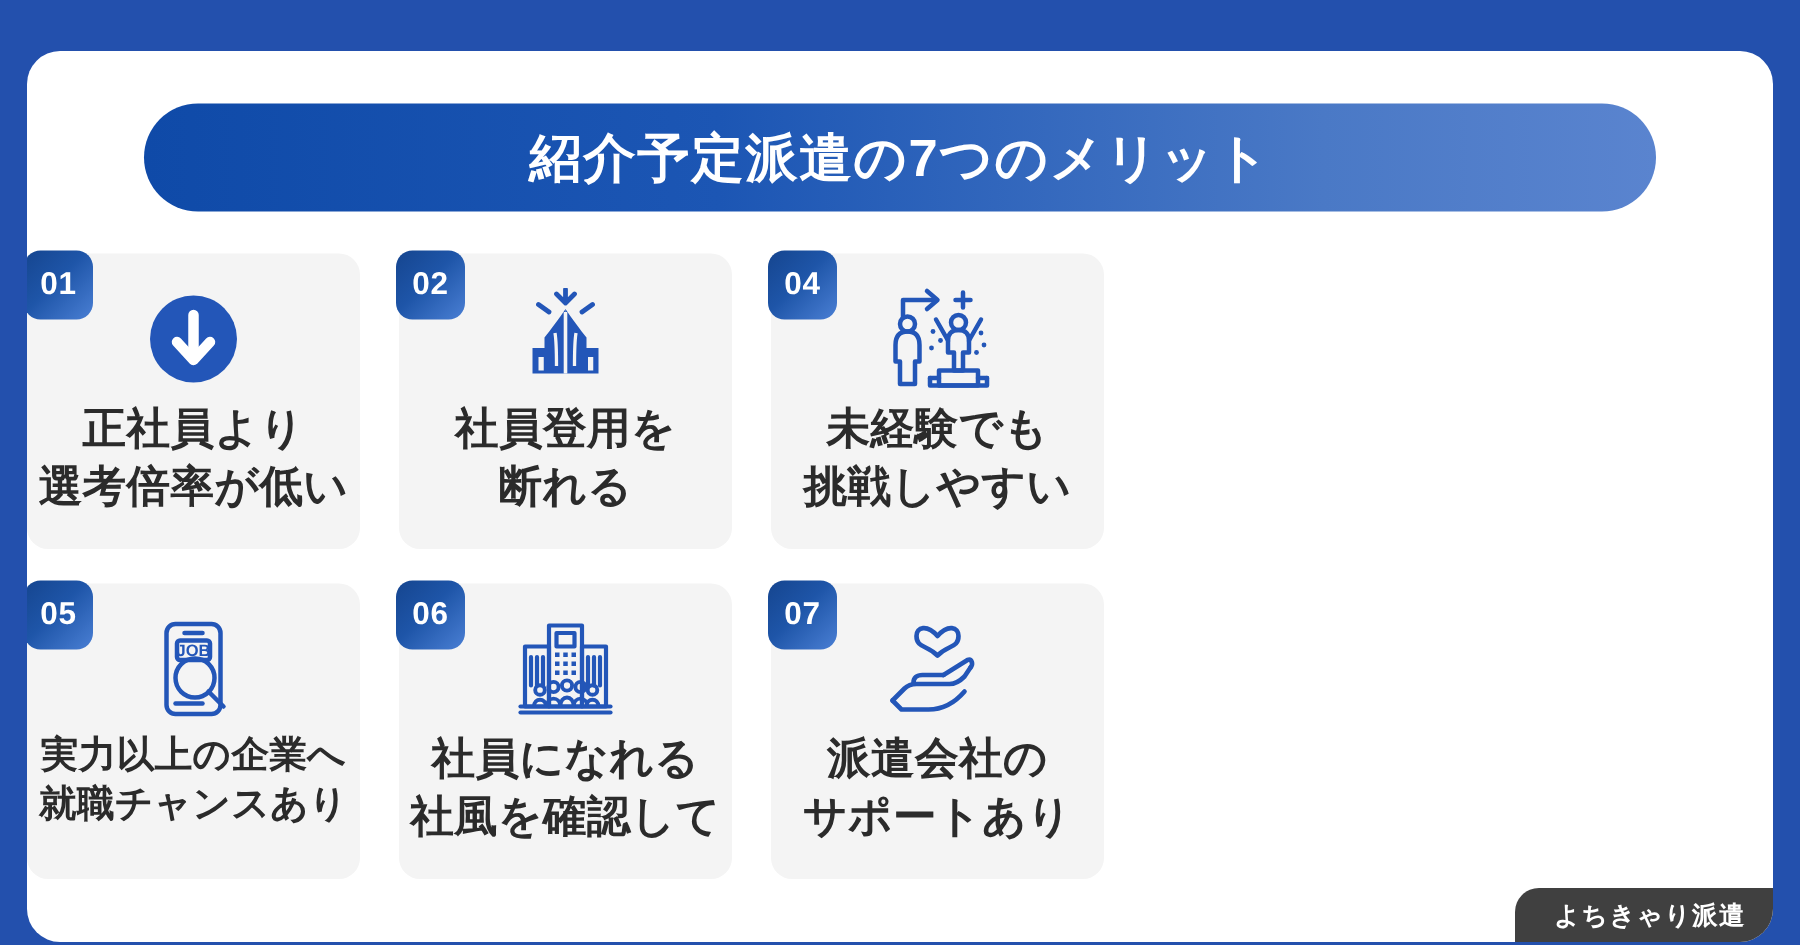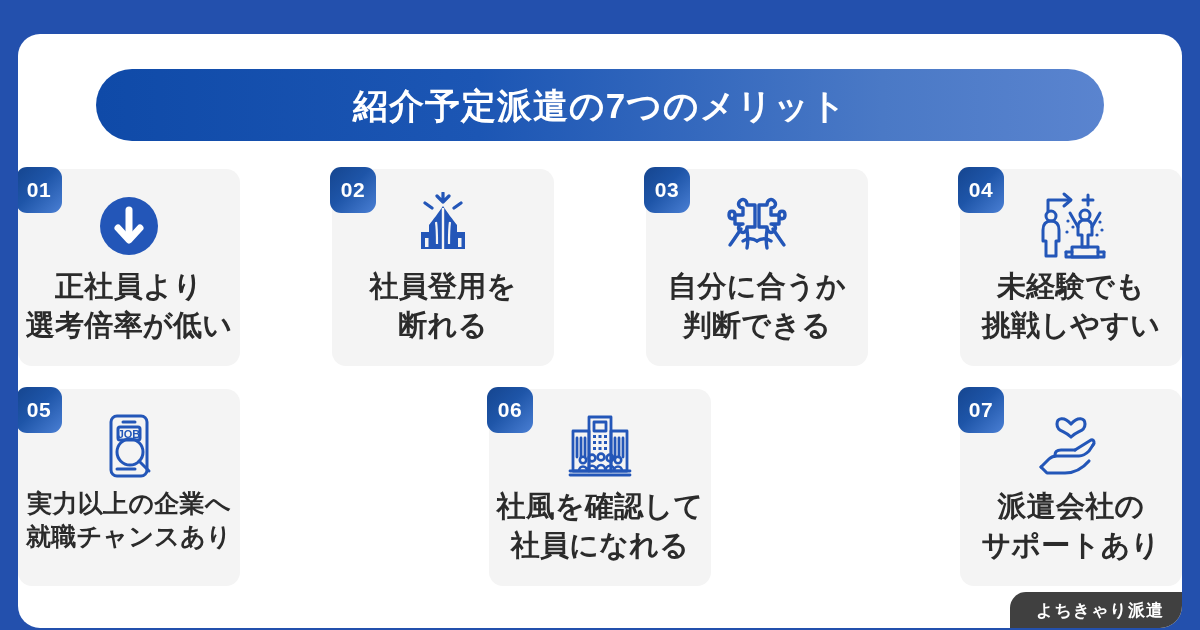--- a/index.html
+++ b/index.html
@@ -34,21 +34,22 @@
     font-weight:bold;
     letter-spacing:1px;
     white-space:nowrap;
     line-height:1;
   }
   
   .row{
     position:absolute;
     left:0;width:1164px;
     display:flex;
-    justify-content:space-between;
+    justify-content:flex-start;
+    gap:26px;
   }
   #row-top{top:135px;}
   #row-bottom{top:355px;}
   .card{
     position:relative;
     width:222px;height:197px;
     background:#f4f4f4;
     border-radius:14px;
     display:flex;
     flex-direction:column;
@@ -141,48 +142,20 @@
           <rect x="22" y="46" width="3.5" height="9" fill="#f4f4f4"></rect>
           <rect x="55" y="46" width="3.5" height="9" fill="#f4f4f4"></rect>
         </svg>
       </div>
       <div class="label">
         <span>社員登用を</span>
         <span>断れる</span>
       </div>
     </div>
 
-    <div class="card">
-      <div class="badge">03</div>
-      <div class="icon-wrap">
-        <svg width="80" height="70" viewBox="0 0 80 70">
-          <g stroke="#2356b8" stroke-width="3.4" fill="none" stroke-linejoin="round" stroke-linecap="round">
-
-            <path d="M38 14 L30 14 C30 9 26 7 23 10 C20 13 22 17 26 17 L26 24
-                     L18 24 C18 19 12 19 12 24 C12 29 18 29 18 24 L18 33
-                     L26 33 C22 33 20 37 23 40 C26 43 30 41 30 36 L38 36 Z"></path>
-
-            <path d="M42 14 L50 14 C50 9 54 7 57 10 C60 13 58 17 54 17 L54 24
-                     L62 24 C62 19 68 19 68 24 C68 29 62 29 62 24 L62 33
-                     L54 33 C58 33 60 37 57 40 C54 43 50 41 50 36 L42 36 Z"></path>
-
-            <path d="M24 38 C20 44 16 50 13 54"></path>
-            <path d="M30 39 C31 46 31 52 30 57"></path>
-            <path d="M56 38 C60 44 64 50 67 54"></path>
-            <path d="M50 39 C49 46 49 52 50 57"></path>
-            <path d="M26 50 C30 47 36 47 40 50"></path>
-            <path d="M54 50 C50 47 44 47 40 50"></path>
-          </g>
-        </svg>
-      </div>
-      <div class="label">
-        <span>自分に合うか</span>
-        <span>判断できる</span>
-      </div>
-    </div>
 
     <div class="card">
       <div class="badge">04</div>
       <div class="icon-wrap">
         <svg width="82" height="74" viewBox="0 0 82 74">
           <g stroke="#2356b8" stroke-width="3" fill="none" stroke-linejoin="round" stroke-linecap="round">
 
             <path d="M18 22 L18 11 L40 11"></path>
             <path d="M34 5 L41 11 L34 17"></path>
 
@@ -274,22 +247,22 @@
             <circle cx="41" cy="46" r="3.4"></circle>
               <path d="M36.5 60 C36.5 52 45.5 52 45.5 60"></path>
             <circle cx="50" cy="47" r="3.4"></circle>
               <path d="M45.5 60 C45.5 53 54.5 53 54.5 60"></path>
             <circle cx="58" cy="49" r="3.2"></circle>
               <path d="M54 60 C54 54 62 54 62 60"></path>
           </g>
         </svg>
       </div>
       <div class="label">
+        <span>社員になれる</span>
         <span>社風を確認して</span>
-        <span>社員になれる</span>
       </div>
     </div>
 
     <div class="card">
       <div class="badge">07</div>
       <div class="icon-wrap">
         <svg width="80" height="70" viewBox="0 0 80 70">
           <g stroke="#2356b8" stroke-width="3.1" fill="none" stroke-linejoin="round" stroke-linecap="round">
             <path d="M40 26 C33 19 26 21 26 13 C26 7 33 5 40 13 C47 5 54 7 54 13 C54 21 47 19 40 26 Z"></path>
             <path d="M62 34 C64 32 63 28 60 29 L44 39"></path>

